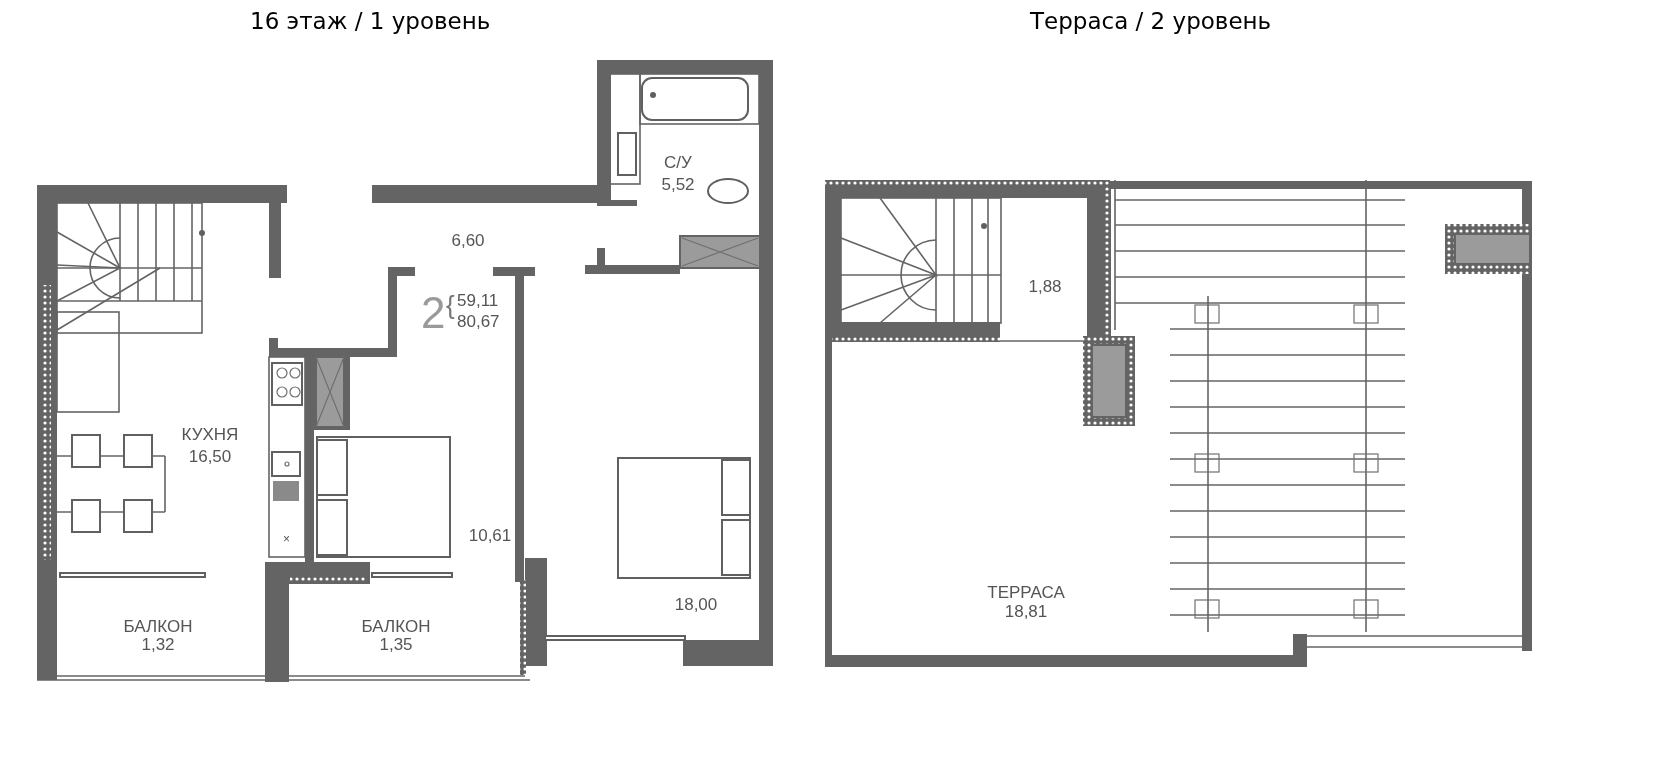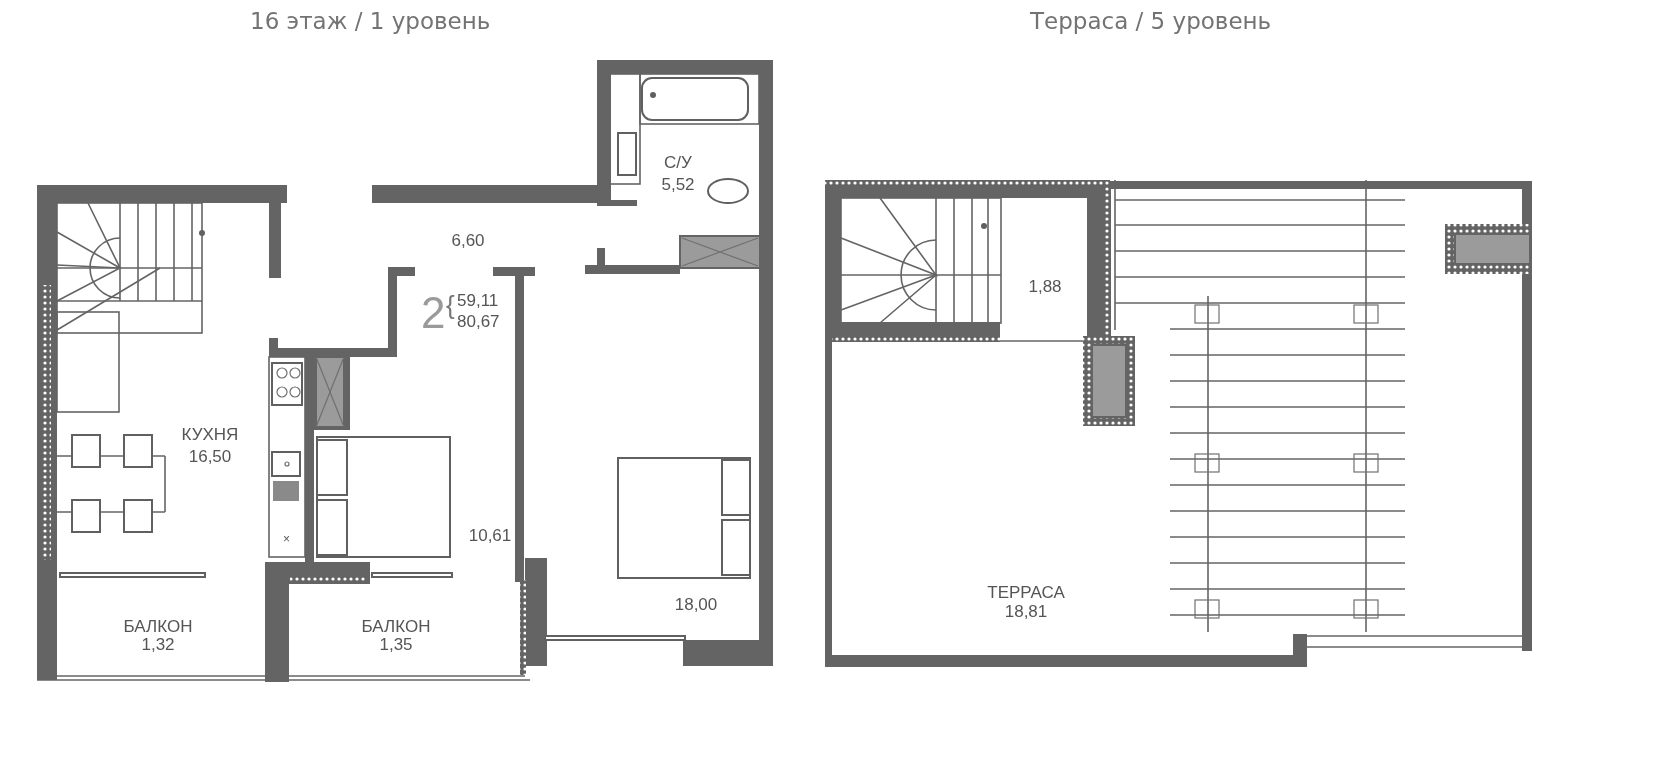--- a/index.html
+++ b/index.html
@@ -1,34 +1,34 @@
 <!DOCTYPE html>
 <html><head>
 <meta charset="utf-8">
 <style>
   html, body { margin:0; padding:0; background:#ffffff; }
   body { width:1668px; height:759px; position:relative; overflow:hidden; font-family:"Liberation Sans", sans-serif; }
-  .title { position:absolute; top:8px; font-family:"DejaVu Sans", sans-serif; font-size:23px; color:#737373; white-space:nowrap; }
+  .title { position:absolute; top:8px; font-family:"DejaVu Sans", sans-serif; font-size:23px; color:#000000; white-space:nowrap; }
   #title-left { left:250px; }
   #title-right { left:1030px; }
   svg { position:absolute; left:0; top:0; }
   .lbl { font-family:"Liberation Sans", sans-serif; fill:#555; font-size:17px; text-anchor:middle; }
   .big2 { font-family:"Liberation Sans", sans-serif; fill:#9a9a9a; font-size:44px; }
   .tot { font-family:"Liberation Sans", sans-serif; fill:#555; font-size:17px; }
   .wall { fill:#646464; }
   .line { stroke:#646464; stroke-width:1.6; fill:none; }
   .thin { stroke:#707070; stroke-width:1.2; fill:none; }
   .furn { stroke:#606060; stroke-width:2; fill:#fff; }
   .shaft { fill:#9b9b9b; stroke:#646464; stroke-width:2; }
 </style>
 </head>
 <body>
 
 <div class="title" id="title-left">16 этаж / 1 уровень</div>
-<div class="title" id="title-right">Терраса / 5 уровень</div>
+<div class="title" id="title-right">Терраса / 2 уровень</div>
 
 <svg width="1668" height="759" viewBox="0 0 1668 759">
   <defs>
     <pattern id="xhatch" width="6" height="6" patternUnits="userSpaceOnUse">
       <rect width="6" height="6" fill="#646464"></rect>
       <circle cx="3" cy="3" r="1.6" fill="#fff"></circle>
     </pattern>
   </defs>
 
   <g>

